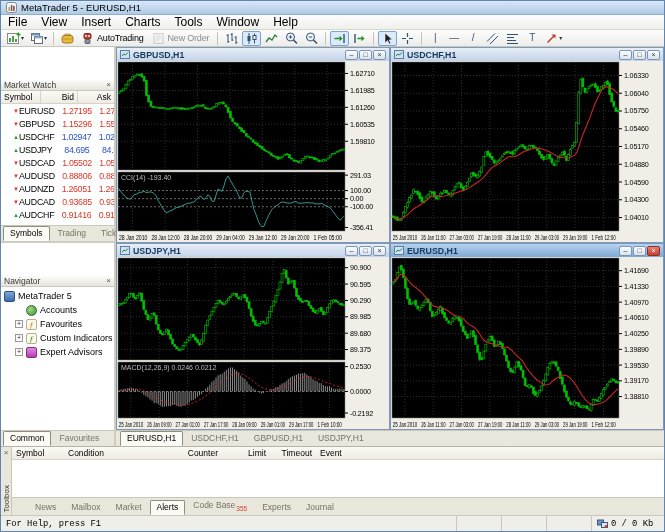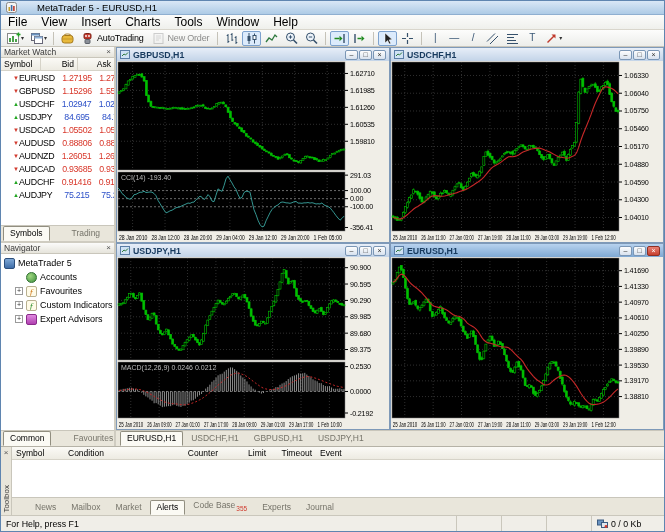--- a/index.html
+++ b/index.html
@@ -1,55 +1,55 @@
 <!DOCTYPE html>
 <html><head>
 <meta charset="utf-8">
 <style>
   html,body{margin:0;padding:0;background:#9db8d2;}
   *{box-sizing:border-box;}
   .app{width:665px;height:532px;display:flex;flex-direction:column;position:relative;overflow:hidden;
        font-family:"Liberation Sans",sans-serif;color:#000;background:#f0eee8;border:1px solid #5f85b0;}
   
-  .titlebar{flex:0 0 14px;display:flex;align-items:center;gap:20px;padding:0 5px;font-size:9.5px;
+  .titlebar{flex:0 0 14px;display:flex;align-items:center;gap:4px;padding:0 5px;font-size:9.5px;
             background:linear-gradient(#d9e7f6,#aecbe6);border-bottom:1px solid #8fafd0;}
   .menubar{flex:0 0 12px;display:flex;align-items:center;font-size:12px;background:linear-gradient(#fcfcfb,#eff0ec);
            border-bottom:1px solid #d9d6cc;}
   .menubar .mi{padding:0 7px;cursor:default;}
   .toolbar{flex:0 0 17px;display:flex;align-items:center;gap:1px;padding:0 3px;background:linear-gradient(#fdfdfc,#ecedea);
            border-bottom:1px solid #c9c6bb;}
   .tbtn{height:15px;min-width:18px;display:flex;align-items:center;justify-content:center;gap:0;
         border:1px solid transparent;border-radius:2px;padding:0 1px;font-size:9px;}
   .tbtn.pressed{background:#dcebfc;border-color:#7da2ce;}
   .tbtn.disabled{opacity:.45;}
   .tbtn .lbl{padding:0 2px;letter-spacing:-.2px;}
   .caret{font-size:6px;color:#333;line-height:1;}
   .tsep{width:1px;height:13px;background:#c5c2b8;margin:0 3px;}
   .glyph{font-size:10px;line-height:1;color:#3b5876;}
   
   .workspace{flex:0 0 399px;display:flex;min-height:0;}
   .leftcol{flex:0 0 115px;display:flex;flex-direction:column;border-right:2px solid #cfccc1;min-width:0;}
   .panel{display:flex;flex-direction:column;background:#fff;min-height:0;}
   .phead{flex:0 0 11px;display:flex;align-items:flex-start;font-size:8.5px;color:#3c3c3c;padding:0 3px;
-         background:linear-gradient(#fbfbfa,#e6e4db);border-bottom:1px solid #c9c6bb;}
+         background:linear-gradient(#fbfbfa,#e6e4db);border-bottom:1px solid #c9c6bb;margin-top:33px;}
   .phead .px{margin-left:auto;font-size:8px;color:#555;cursor:default;}
   .mw{flex:0 0 194px;}
   .nav{flex:1;border-top:2px solid #cfccc1;}
   .mwcols{flex:0 0 12px;display:flex;font-size:8.5px;background:linear-gradient(#fbfaf6,#edebe2);border-bottom:1px solid #d6d3c8;}
   .mwcols span{padding:1px 3px;}
   .mwcols .c-sym{flex:1;}
   .mwcols .c-bid,.mwcols .c-ask{flex:0 0 37px;text-align:right;border-left:1px solid #d6d3c8;}
   .mwrows{flex:1;overflow:hidden;background:#fff;}
   .mwrow{height:13px;display:flex;align-items:center;font-size:8.8px;padding:0 12px;}
   .mwrow .arr{width:8px;font-size:6px;line-height:1;}
   .arr.up{color:#1fa51f;} .arr.down{color:#d23b2e;}
   .mwrow .sym{flex:1;letter-spacing:-.2px;}
   .mwrow .bid,.mwrow .ask{flex:0 0 37px;text-align:right;letter-spacing:-.3px;}
   .red{color:#d8372a;} .blue{color:#2c50c8;}
-  .tabsrow{flex:0 0 14px;display:flex;align-items:flex-end;gap:15px;background:#e9e6db;border-top:1px solid #c9c6bb;
+  .tabsrow{flex:0 0 14px;display:flex;align-items:flex-end;gap:1px;background:#e9e6db;border-top:1px solid #c9c6bb;
            font-size:8.5px;padding:0 2px;}
   .tab{padding:1px 6px 2px;color:#76746a;border:1px solid transparent;white-space:nowrap;}
   .tab.active{background:#fbfaf4;border:1px solid #918e80;border-bottom-color:#fbfaf4;color:#000;border-radius:2px 2px 0 0;}
   .badge{font-size:6.5px;color:#d03b2e;vertical-align:sub;margin-left:1px;}
   .navtree{flex:1;background:#fff;font-size:9px;padding-top:2px;overflow:hidden;}
   .navrow{height:14px;display:flex;align-items:center;gap:3px;padding-left:3px;}
   .navrow.ind{padding-left:14px;}
   .expbox{width:8px;height:8px;border:1px solid #9a9a9a;background:#fff;font-size:7px;line-height:6px;text-align:center;color:#333;flex:0 0 8px;}
   .expspace{flex:0 0 8px;}
   .ni{width:11px;height:11px;flex:0 0 11px;border-radius:2px;position:relative;}
@@ -80,21 +80,21 @@
   .tb-strip{flex:0 0 11px;display:flex;flex-direction:column;align-items:center;background:#e9e6db;border-right:1px solid #c9c6bb;font-size:8px;}
   .tb-strip .px{padding:1px 0;color:#555;}
   .tb-vlabel{writing-mode:vertical-rl;transform:rotate(180deg);font-size:8px;color:#3c3c3c;margin-top:auto;margin-bottom:2px;}
   .tb-main{flex:1;display:flex;flex-direction:column;min-width:0;}
   .tb-cols{flex:0 0 12px;display:flex;font-size:8.5px;background:linear-gradient(#fbfaf6,#edebe2);border-bottom:1px solid #d6d3c8;}
   .tb-cols span{padding:1px 4px;}
   .tb-body{flex:1;background:#fff;}
   .tb-tabs{flex:0 0 15px;display:flex;align-items:flex-end;gap:1px;background:#e9e6db;border-top:1px solid #c9c6bb;font-size:8.5px;padding:0 16px;}
   
   .statusbar{flex:0 0 16px;display:flex;align-items:center;font-size:8.8px;background:#f0eee8;border-top:1px solid #cac7bc;}
-  .sseg{height:100%;display:flex;align-items:center;padding:0 5px;border-right:1px solid #cac7bc;}
+  .sseg{height:100%;display:flex;align-items:center;padding:0 5px;border-right:1px solid #cac7bc;font-family:Liberation Mono, monospace;}
   .sseg.help{flex:1;}
   .sseg.profile{flex:0 0 115px;}
   .sseg.empty{flex:0 0 45px;}
   .sseg.traffic{flex:0 0 72px;gap:3px;border-right:none;}
 </style>
 </head>
 <body>
 
 <div class="app">
 

